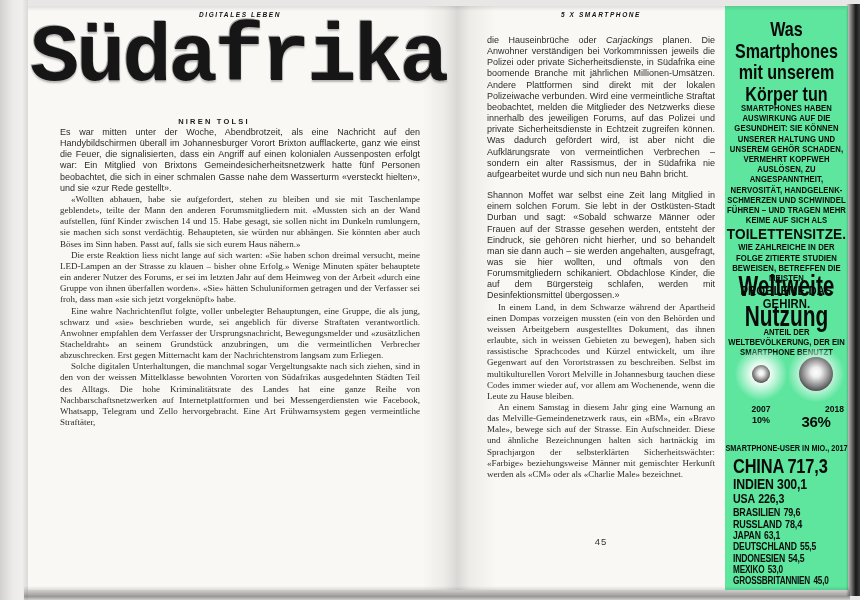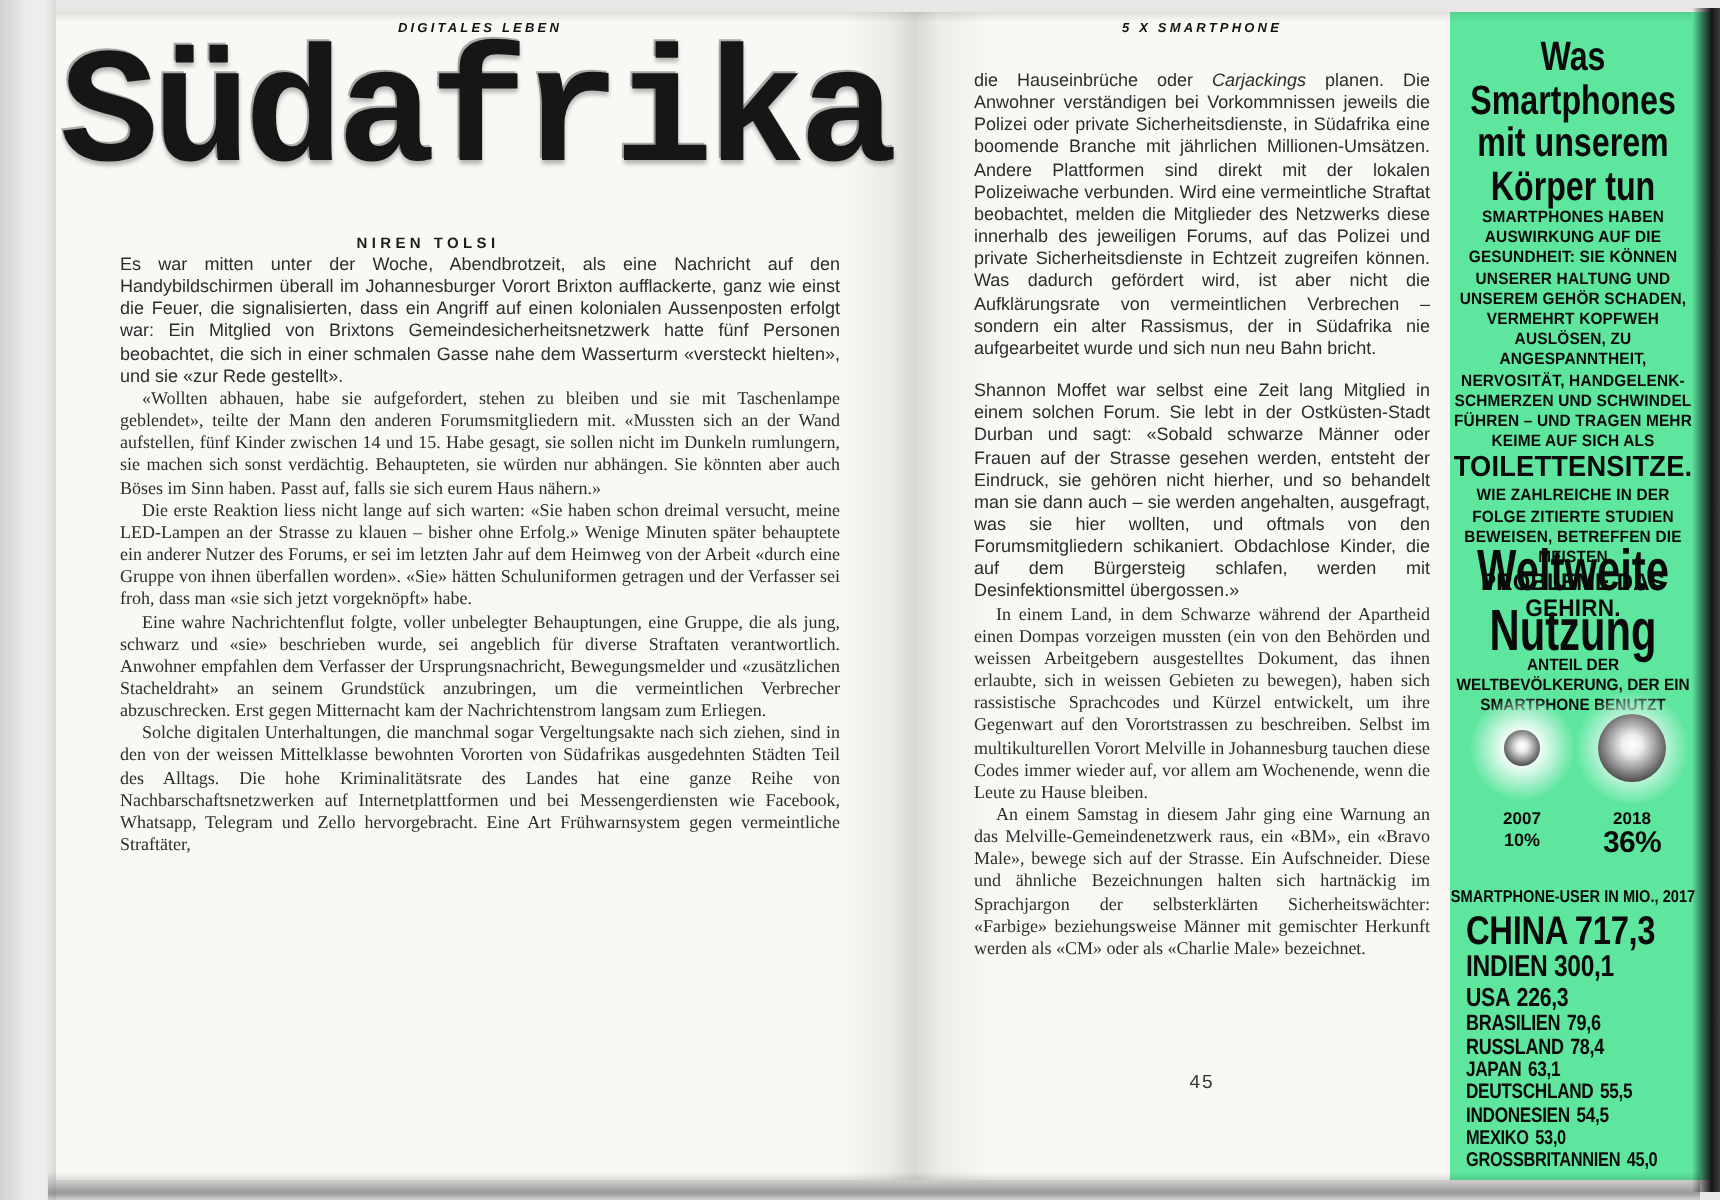--- a/index.html
+++ b/index.html
@@ -5,21 +5,21 @@
   html,body { margin:0; padding:0; background:#d8d6d4; }
   .stage {
     position:relative; width:860px; height:600px; overflow:hidden;
     background:#e9e7e5; font-family:"Liberation Sans", sans-serif; color:#2b2b2b;
   }
   .backdrop-left { position:absolute; left:0; top:0; width:28px; height:600px;
     background:linear-gradient(to right,#d2d0ce,#ecebe9 45%,#f0efed 78%,#dbd9d7); }
   .page { position:absolute; top:6px; height:584px; background:#f9f8f5; }
   .page-left  { left:28px;  width:427px; }
   .page-right { left:455px; width:393px; }
-  .green-panel { position:absolute; left:725px; top:6px; width:123px; height:584px; background:#5ee69f;padding-left:12px; }
+  .green-panel { position:absolute; left:725px; top:6px; width:123px; height:584px; background:#5ee69f; }
   .spine { position:absolute; left:422px; top:6px; width:74px; height:584px; z-index:5; pointer-events:none;
     background:linear-gradient(to right, rgba(0,0,0,0) 0%, rgba(0,0,0,0.05) 30%, rgba(0,0,0,0.13) 48%, rgba(0,0,0,0.05) 64%, rgba(0,0,0,0) 100%); }
   .book-edge { position:absolute; left:846px; top:4px; width:14px; height:592px; z-index:6;
     background:linear-gradient(to right, rgba(0,0,0,0) 0%, rgba(0,0,0,0.45) 35%, #171717 70%, #3c3c3c 100%); }
   .top-shadow { position:absolute; left:28px; top:6px; width:818px; height:5px; z-index:7; pointer-events:none;
     background:linear-gradient(to bottom, rgba(0,0,0,0.10), rgba(0,0,0,0)); }
   .bottom-shadow { position:absolute; left:24px; top:586px; width:826px; height:14px; z-index:7; pointer-events:none;
     background:linear-gradient(to bottom, rgba(0,0,0,0) 0%, rgba(0,0,0,0.16) 40%, rgba(0,0,0,0.34) 75%, rgba(0,0,0,0.10) 100%); }
 
   .kicker { position:absolute; font-size:6.5px; font-weight:bold; font-style:italic;
@@ -66,21 +66,21 @@
     background:radial-gradient(circle, rgba(255,255,255,0.98) 0%, rgba(255,255,255,0.88) 26%, rgba(190,243,216,0.55) 55%, rgba(94,230,159,0) 72%); }
   .halo-1 { left:10px; top:342px; width:52px; height:52px; }
   .halo-2 { left:63px; top:340px; width:56px; height:56px; }
   .ball { position:absolute; border-radius:50%;
     background:radial-gradient(circle at 50% 45%, #ffffff 0%, #ededed 20%, #909090 52%, #2f2f2f 84%, #181818 100%); }
   .ball-1 { left:27px; top:359px; width:18px; height:18px; }
   .ball-2 { left:74px; top:351px; width:34px; height:34px; }
 
   .year-label { position:absolute; font-weight:bold; font-size:8.5px; text-align:center; }
   .yl-1 { left:10px; width:52px; top:398px; }
-  .yl-2 { left:63px; width:56px; top:398px; }
+  .yl-2 { left:63px; width:56px; top:398px;text-align:right; }
   .share-1 { position:absolute; left:10px; width:52px; top:409px; text-align:center; font-weight:bold; font-size:9px; }
   .share-2 { position:absolute; left:63px; width:56px; top:407px; text-align:center; font-weight:bold; font-size:15px; letter-spacing:-0.3px; }
 
   .users-heading { position:absolute; left:-11px; width:145px; top:437px; text-align:center;
     font-weight:bold; font-size:8.6px; transform:scaleX(0.85); transform-origin:50% 0; }
   .users-list { position:absolute; left:8px; top:450px; width:148px;
     transform:scaleX(0.82); transform-origin:0 0; font-weight:bold; letter-spacing:-0.2px; }
   .users-list .row { white-space:nowrap; }
   .users-list .name { margin-right:4px; }
   .r0 { font-size:20px;   line-height:20px;  }

